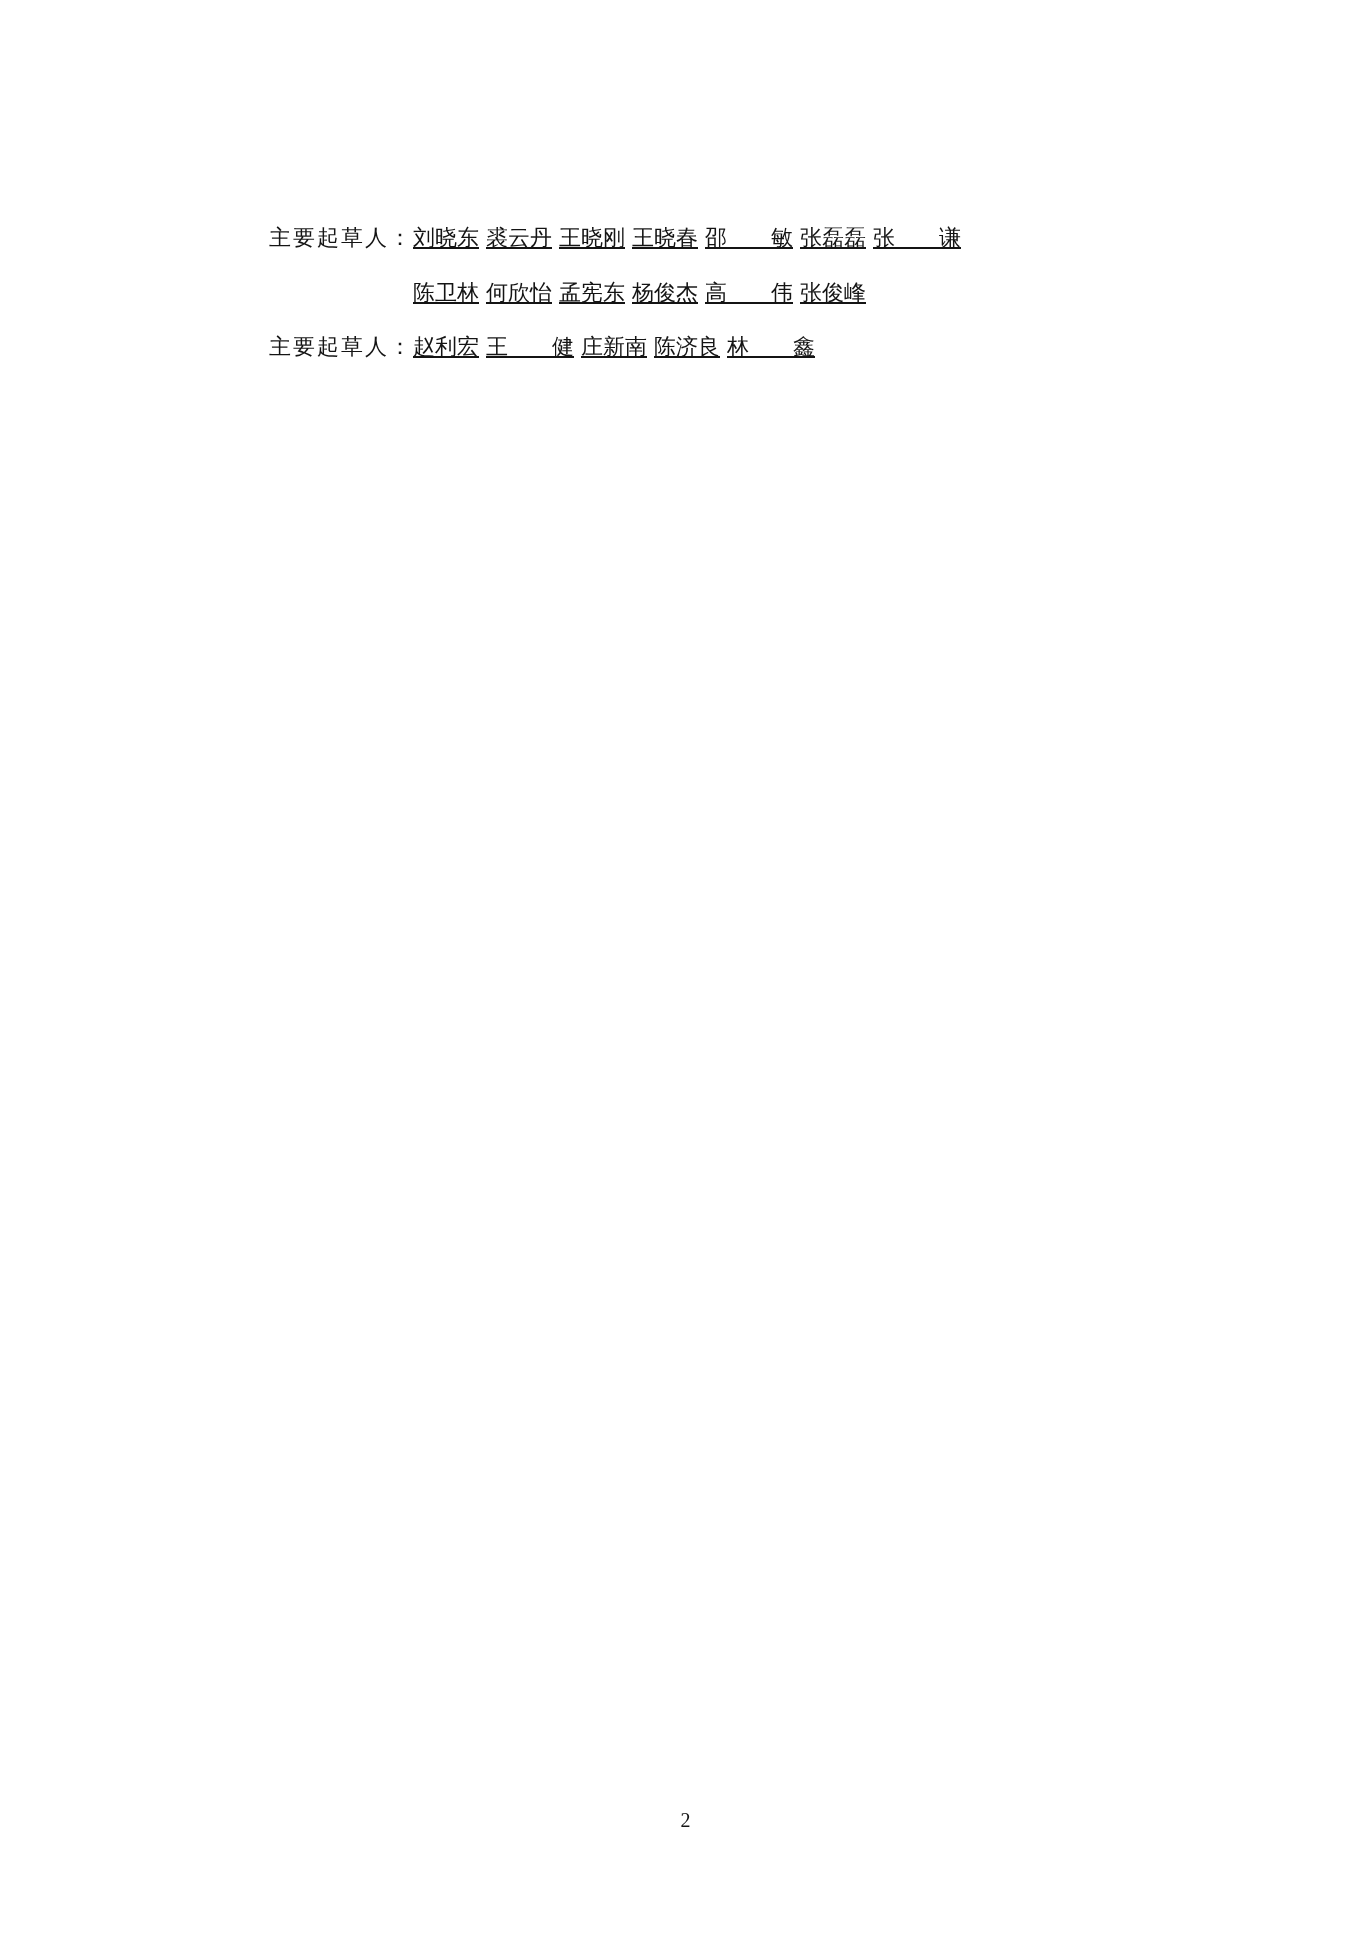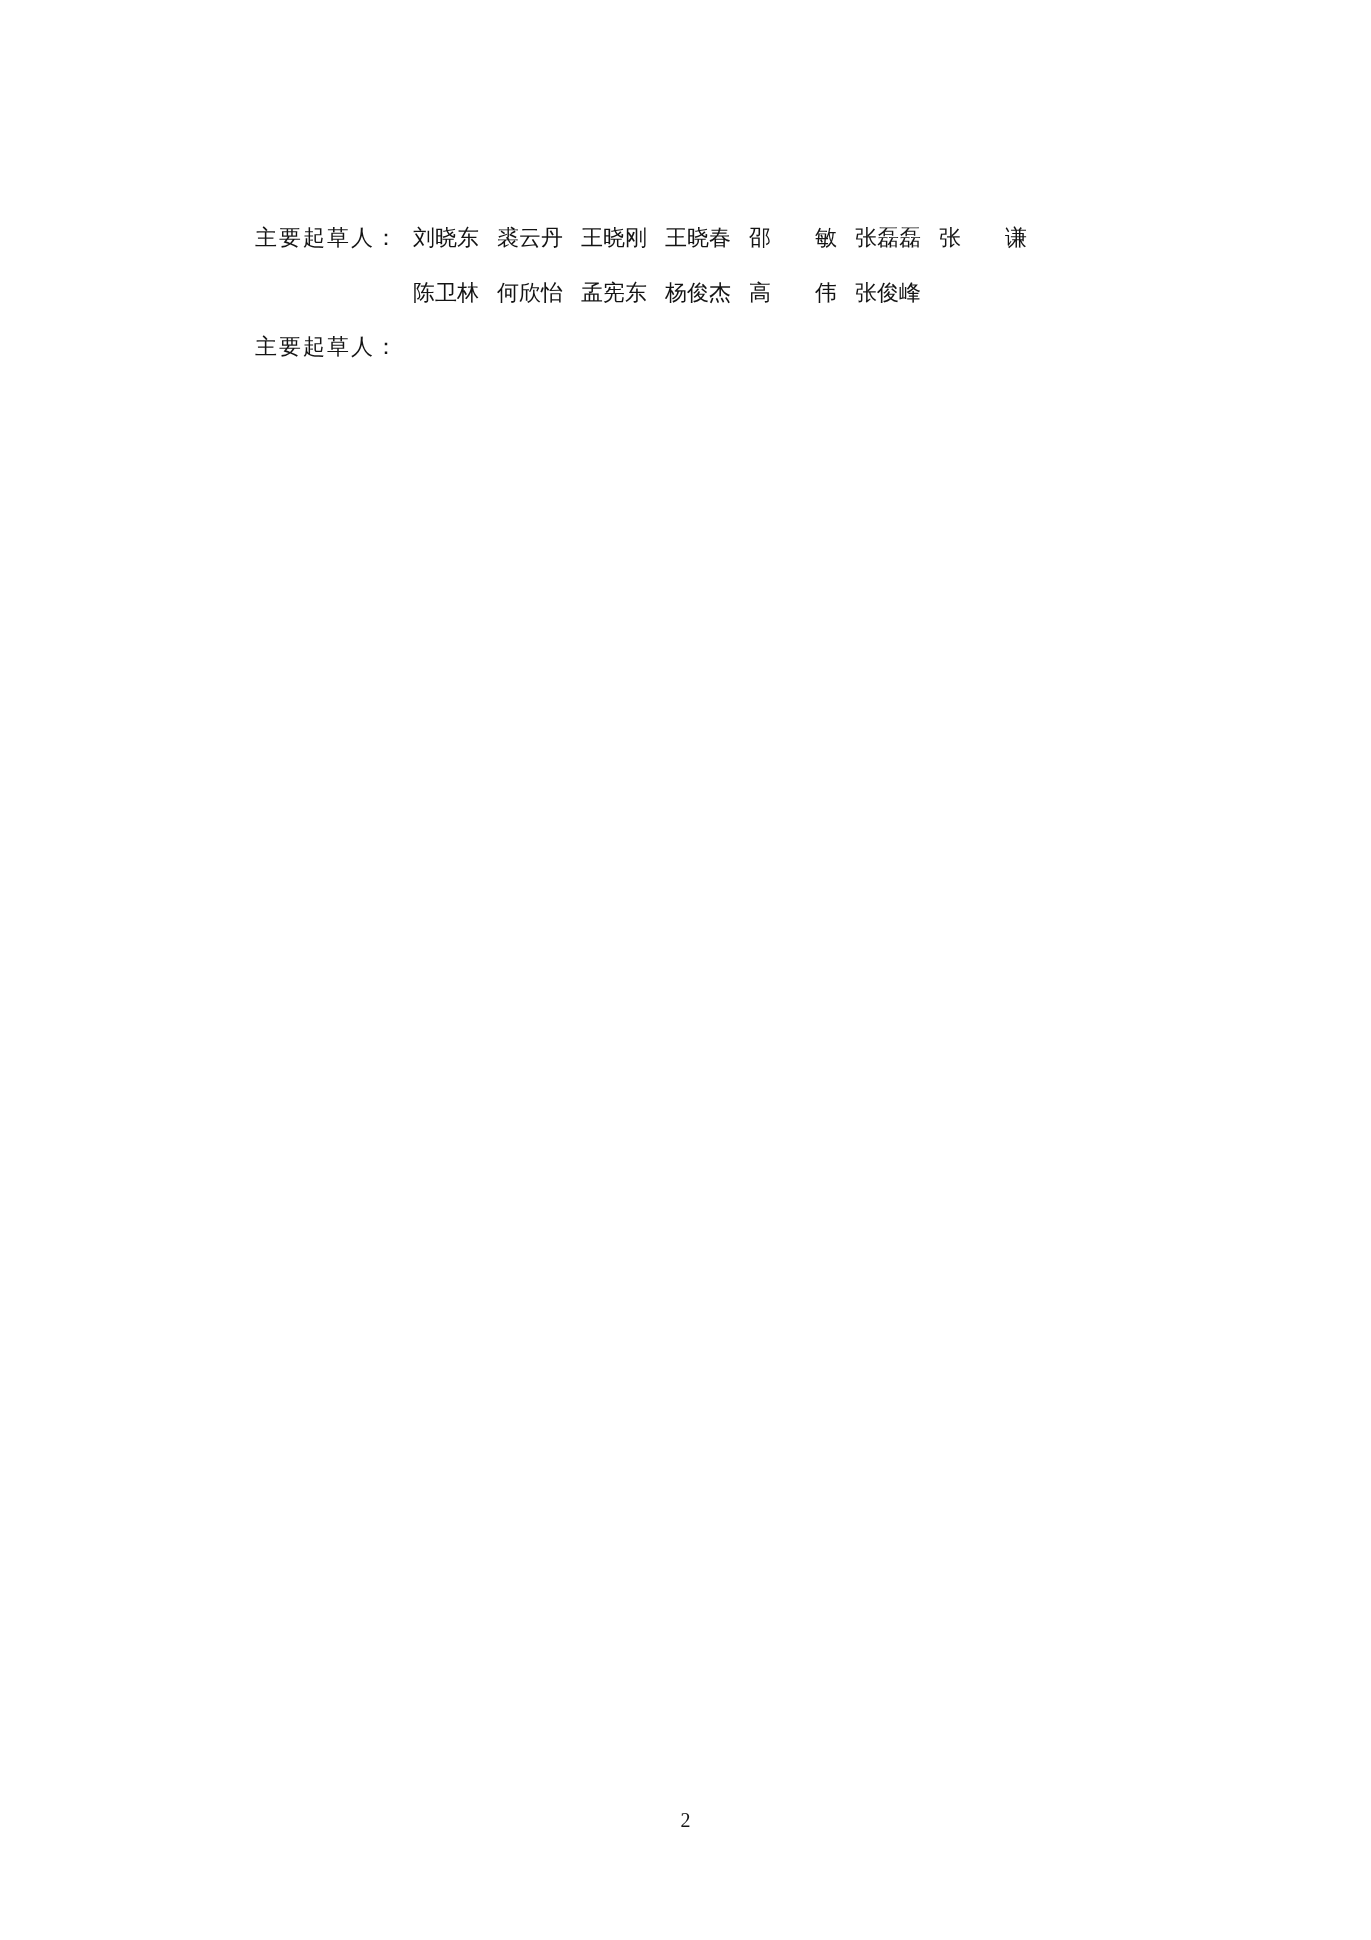--- a/index.html
+++ b/index.html
@@ -19,31 +19,33 @@
   .content {
     position: absolute;
     left: 255px;
     top: 211px;
     font-size: 22px;
     line-height: 54.5px;
   }
   .line {
     display: flex;
     align-items: baseline;
+    text-align: right;
   }
   .label {
     flex: 0 0 158px;
     width: 158px;
     letter-spacing: 2px;
     white-space: pre;
   }
   .names {
     display: flex;
-    gap: 18px;
+    gap: 7px;
     white-space: pre;
+    text-decoration: underline;
   }
   .page-footer {
     position: absolute;
     top: 1806px;
     left: 0;
     width: 100%;
     text-align: center;
     font-size: 20px;
     line-height: 28px;
     color: #141414;
@@ -78,19 +80,26 @@
         <span>何欣怡</span>
         <span>孟宪东</span>
         <span>杨俊杰</span>
         <span>高　　伟</span>
         <span>张俊峰</span>
       </span>
     </div>
 
     <div class="line">
       <span class="label">主要起草人：</span>
+      <span class="names">
+        <span>赵利宏</span>
+        <span>王　　健</span>
+        <span>庄新南</span>
+        <span>陈济良</span>
+        <span>林　　鑫</span>
+      </span>
     </div>
 
   </div>
 
   <div class="page-footer">2</div>
 
 </div>
 
 </body></html>

